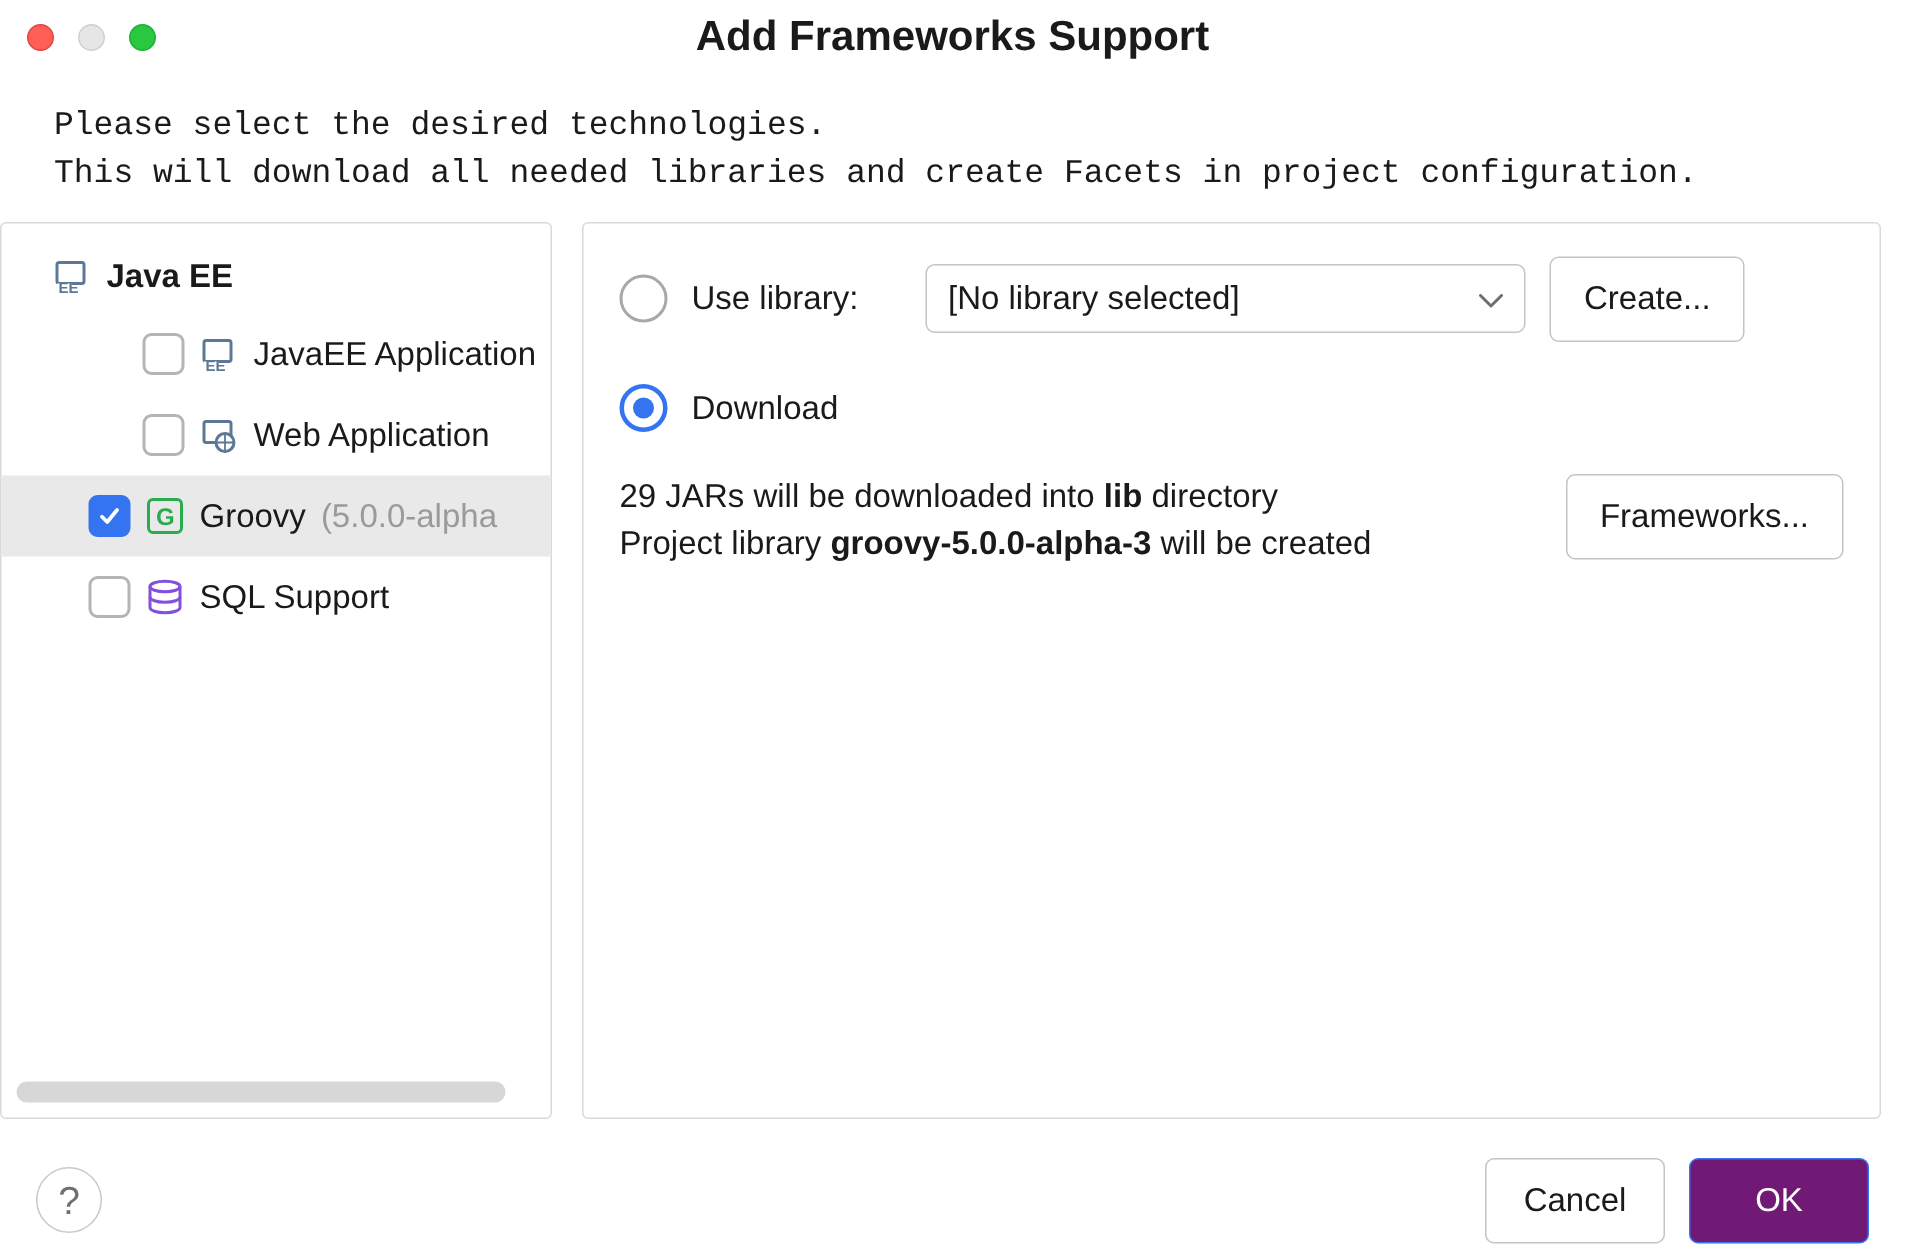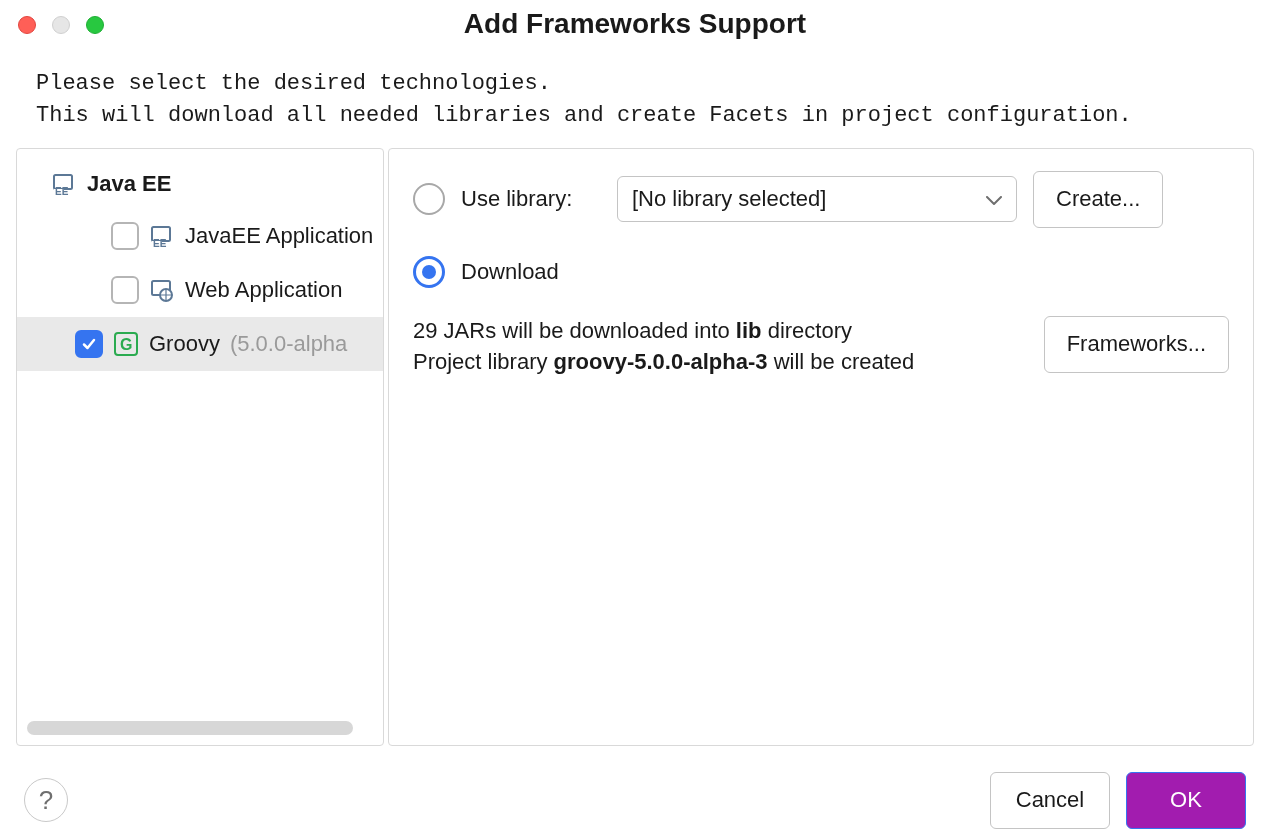--- a/index.html
+++ b/index.html
@@ -35,22 +35,22 @@
     font-weight: 700;
     font-size: 28px;
   }
   .intro {
     padding: 20px 20px 0 36px;
     line-height: 1.45;
     font-family: Liberation Mono, monospace;
   }
   .panels {
     display: flex;
-    gap: 4px;
-    padding: 16px 16px 0 16px;
+    gap: 20px;
+    padding: 16px 16px 0 0;
   }
   .left-panel, .right-panel {
     border: 1px solid #d9d9d9;
     border-radius: 4px;
     background: #fff;
   }
   .left-panel {
     width: 368px;
     height: 598px;
     position: relative;
@@ -148,21 +148,21 @@
     border: 1px solid #c4c4c4;
     border-radius: 6px;
     background: #fff;
     font-size: 22px;
     display: inline-flex;
     align-items: center;
     justify-content: center;
     cursor: default;
   }
   .btn.primary {
-    background: #a21caf;
+    background: #701a75;
     border-color: #3574f0;
     color: #fff;
     min-width: 130px;
   }
   .info {
     line-height: 1.4;
   }
   .info-row-wrap {
     display: flex;
     align-items: flex-start;
@@ -255,20 +255,31 @@
         <span class="icon-box">
           <svg width="26" height="26" viewBox="0 0 26 26">
               <rect x="2" y="2" width="22" height="22" rx="3" fill="none" stroke="#2bab50" stroke-width="2"></rect>
               <text x="7" y="19" font-size="16" fill="#2bab50" font-family="Arial" font-weight="bold">G</text>
             </svg>
         </span>
         <span>Groovy</span>
         <span class="ver">(5.0.0-alpha</span>
       </div>
 
+      <div class="tree-row top">
+        <span class="chk"></span>
+        <span class="icon-box">
+          <svg width="26" height="26" viewBox="0 0 26 26">
+              <ellipse cx="13" cy="6" rx="10" ry="3.5" fill="none" stroke="#8250df" stroke-width="2"></ellipse>
+              <path d="M3 6 V20 A10 3.5 0 0 0 23 20 V6" fill="none" stroke="#8250df" stroke-width="2"></path>
+              <path d="M3 13 A10 3.5 0 0 0 23 13" fill="none" stroke="#8250df" stroke-width="2"></path>
+            </svg>
+        </span>
+        <span>SQL Support</span>
+      </div>
     </div>
     <div class="left-scroll"></div>
   </div>
 
   <div class="right-panel">
     <div class="radio-row">
       <span class="radio"></span>
       <span style="min-width:140px;">Use library:</span>
       <div class="combo">
         <span>[No library selected]</span>

